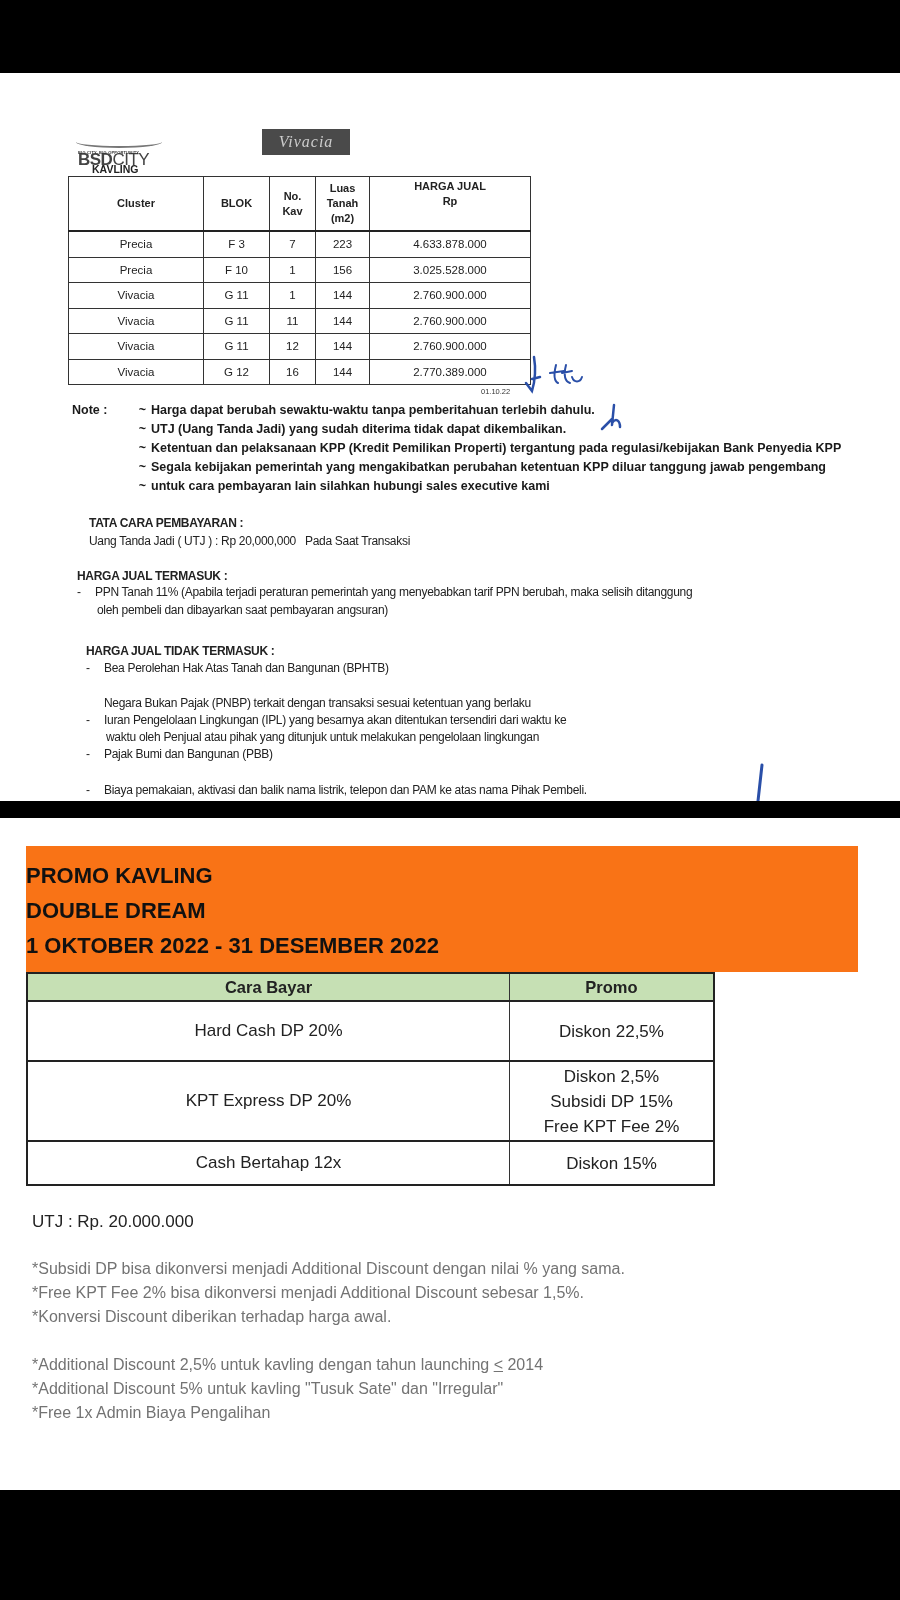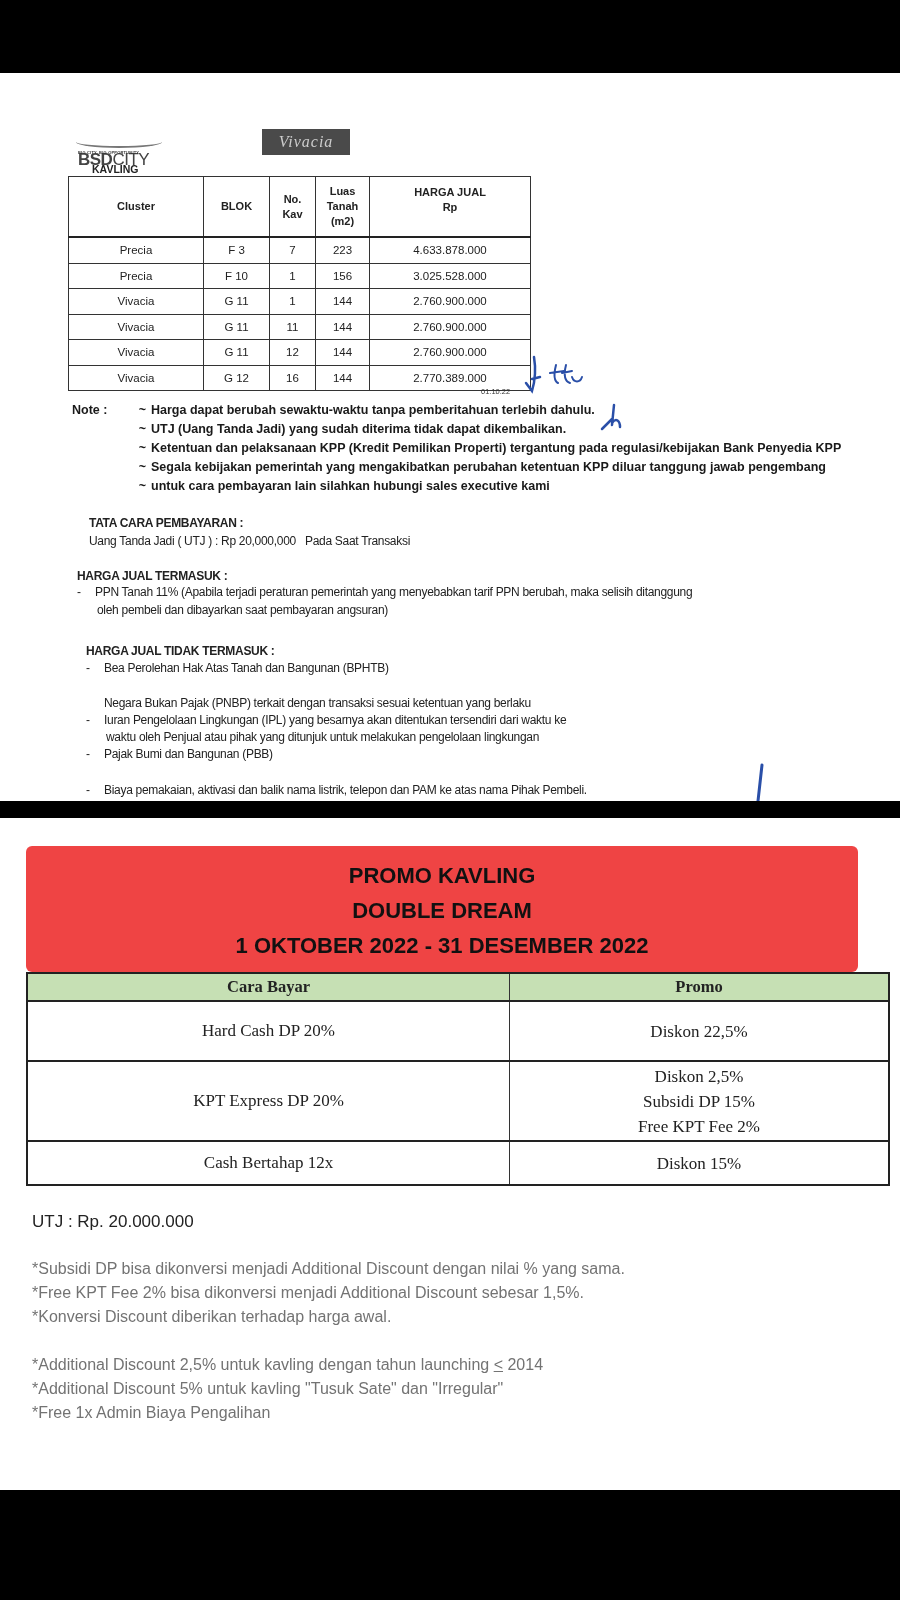--- a/index.html
+++ b/index.html
@@ -30,24 +30,24 @@
   .notes .tilde { display:inline-block; width:17px; }
 
   .sec-title { position:absolute; font:bold 12px "Liberation Sans", sans-serif; color:#222; letter-spacing:-0.3px; white-space:nowrap; }
   .sec-text { position:absolute; font:12px "Liberation Sans", sans-serif; color:#222; letter-spacing:-0.3px; white-space:nowrap; }
   .dash { display:inline-block; width:18px; }
 
   .ink { position:absolute; }
 
   
   .promo-box { position:absolute; left:26px; top:28px; width:832px; }
-  .promo-head { background:#ef4444; height:126px; text-align:center; font:bold 22px "Liberation Sans", sans-serif; color:#111;border-radius:6px; }
+  .promo-head { background:#f97316; height:126px; font:bold 22px "Liberation Sans", sans-serif; color:#111; }
   .promo-head div { height:35px; line-height:35px; }
   .promo-head .l1 { padding-top:12px; }
-  table.promo { width:864px; border-collapse:collapse; font-family:Liberation Serif, serif; font-size:17px; color:#222; }
+  table.promo { width:689px; border-collapse:collapse; font-family:Liberation Sans, sans-serif; font-size:17px; color:#222; }
   table.promo th, table.promo td { border:1.5px solid #333; text-align:center; padding:0; }
   table.promo th { background:#c6e0b4; font-weight:bold; height:26px; font-size:16.5px; }
   table.promo td.c1 { width:481px; }
   table.promo tr.r1 td { height:58px; }
   table.promo tr.r2 td { height:78px; }
   table.promo tr.r3 td { height:42px; }
   table.promo tr { border-bottom:2.5px solid #222; }
   table.promo { border:2px solid #222; }
   .promo-line { height:25px; line-height:25px; }
 
@@ -76,21 +76,21 @@
         <th style="width:65px">BLOK</th>
         <th style="width:45px">
             <div>No.</div>
             <div>Kav</div>
           </th>
         <th style="width:53px">
             <div>Luas</div>
             <div>Tanah</div>
             <div>(m2)</div>
           </th>
-        <th style="width:160px;vertical-align:top;padding-top:8px">
+        <th style="width:160px;vertical-align:top;padding-top:2px">
             <div>HARGA JUAL</div>
             <div>Rp</div>
           </th>
       </tr>
     </thead>
     <tbody>
       <tr>
         <td>Precia</td>
         <td>F 3</td>
         <td>7</td>

